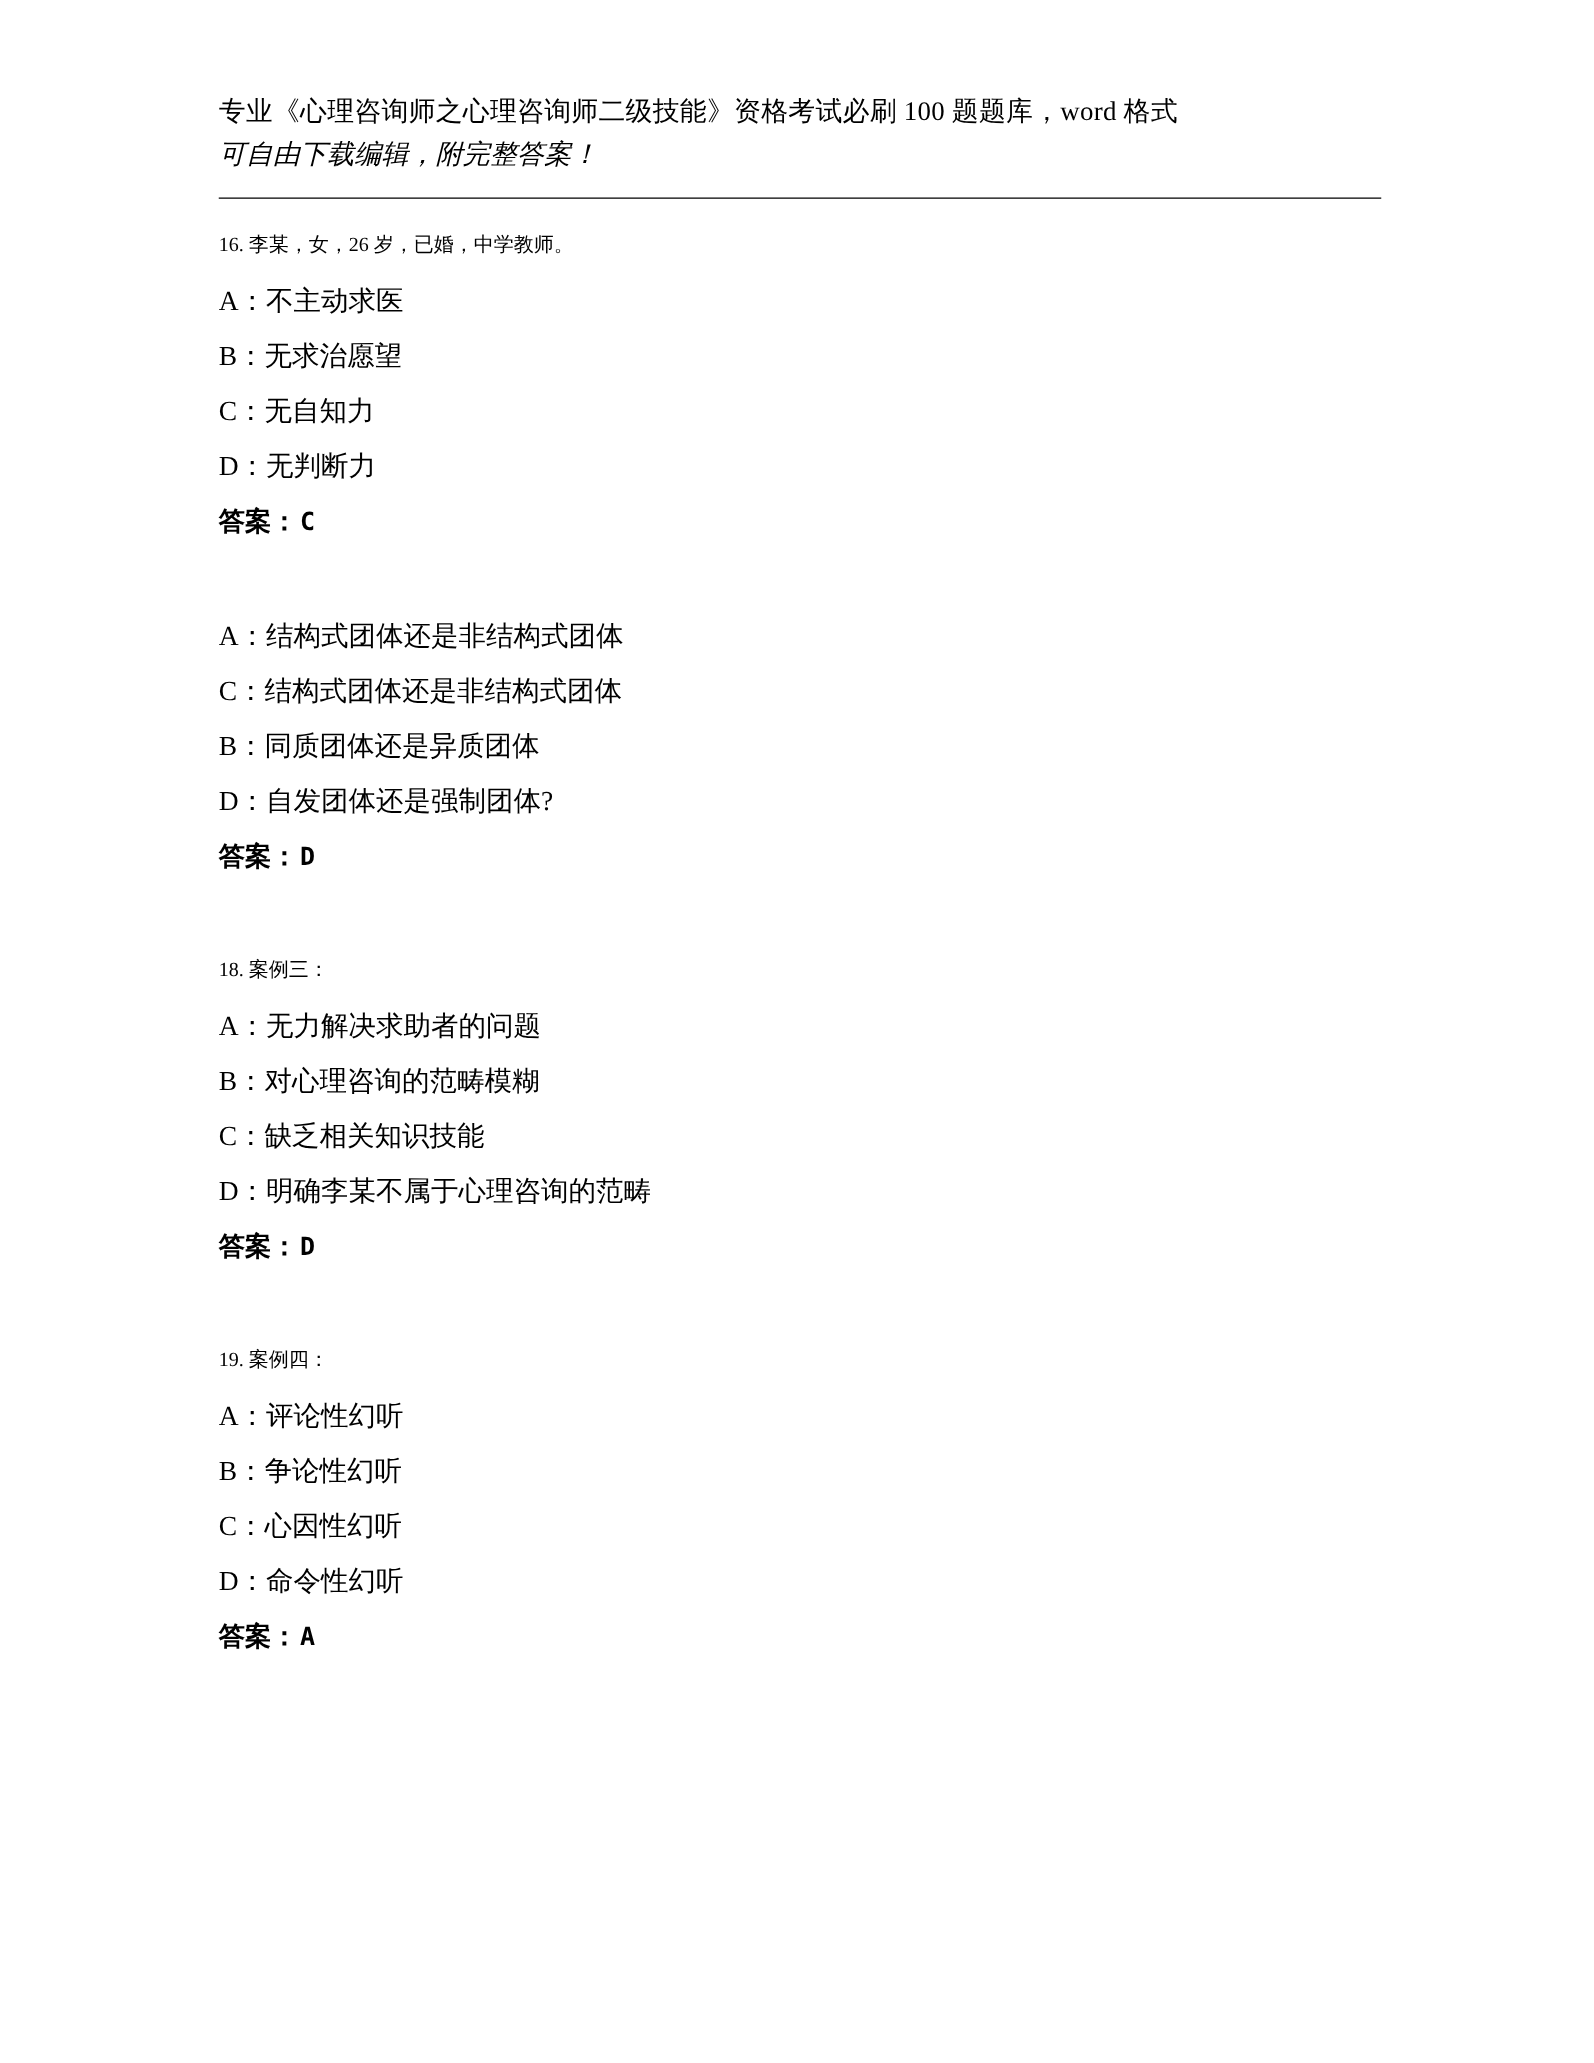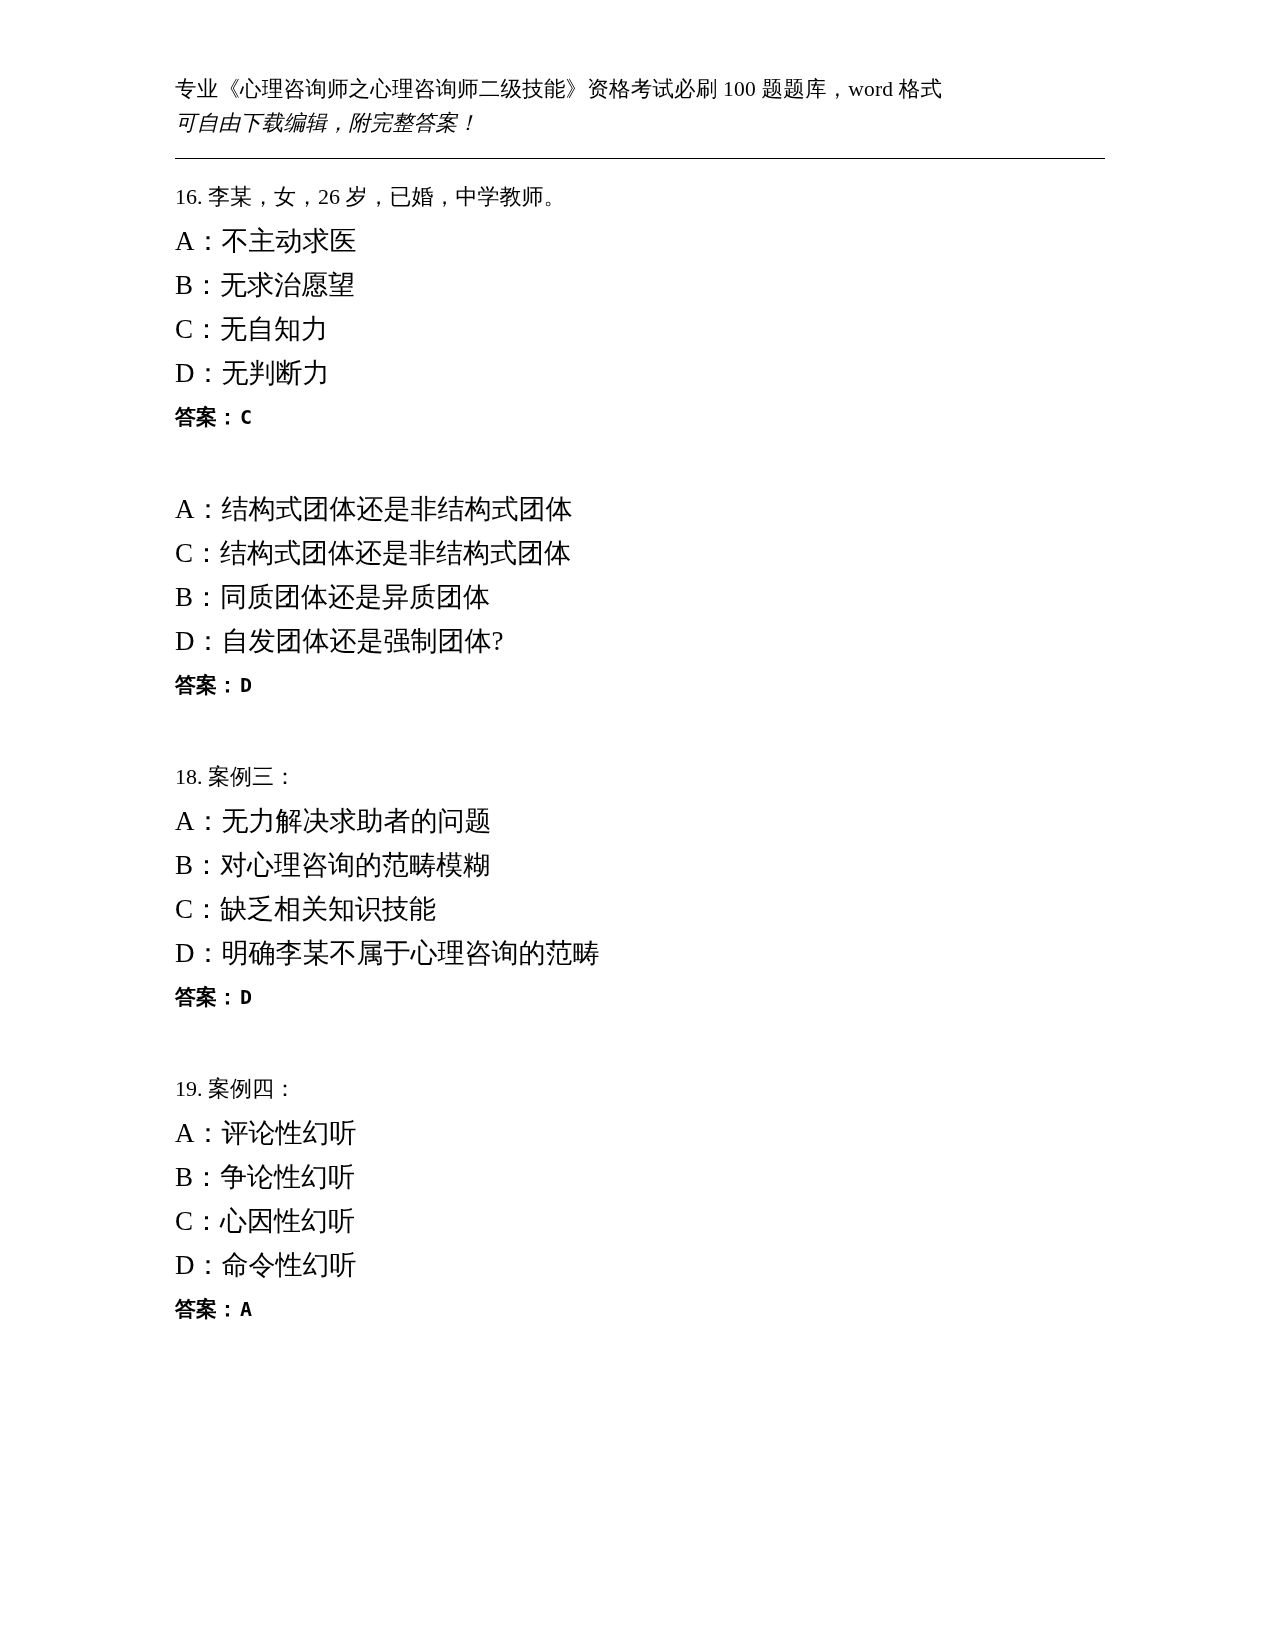--- a/index.html
+++ b/index.html
@@ -41,26 +41,26 @@
   .content {
     margin-top: 16px;
   }
   .qblock {
     margin-bottom: 48px;
   }
   .qblock:last-child {
     margin-bottom: 0;
   }
   .qstem {
-    font-size: 22px;
+    font-size: 16px;
     line-height: 44px;
     white-space: pre-wrap;
   }
   .opt {
-    font-size: 27px;
+    font-size: 22px;
     line-height: 44px;
     white-space: pre-wrap;
   }
   .ans {
     font-size: 21px;
     line-height: 44px;
     font-weight: bold;
   }
   .ans .ans-label {
     font-family: "Liberation Serif", "DejaVu Serif", serif;

